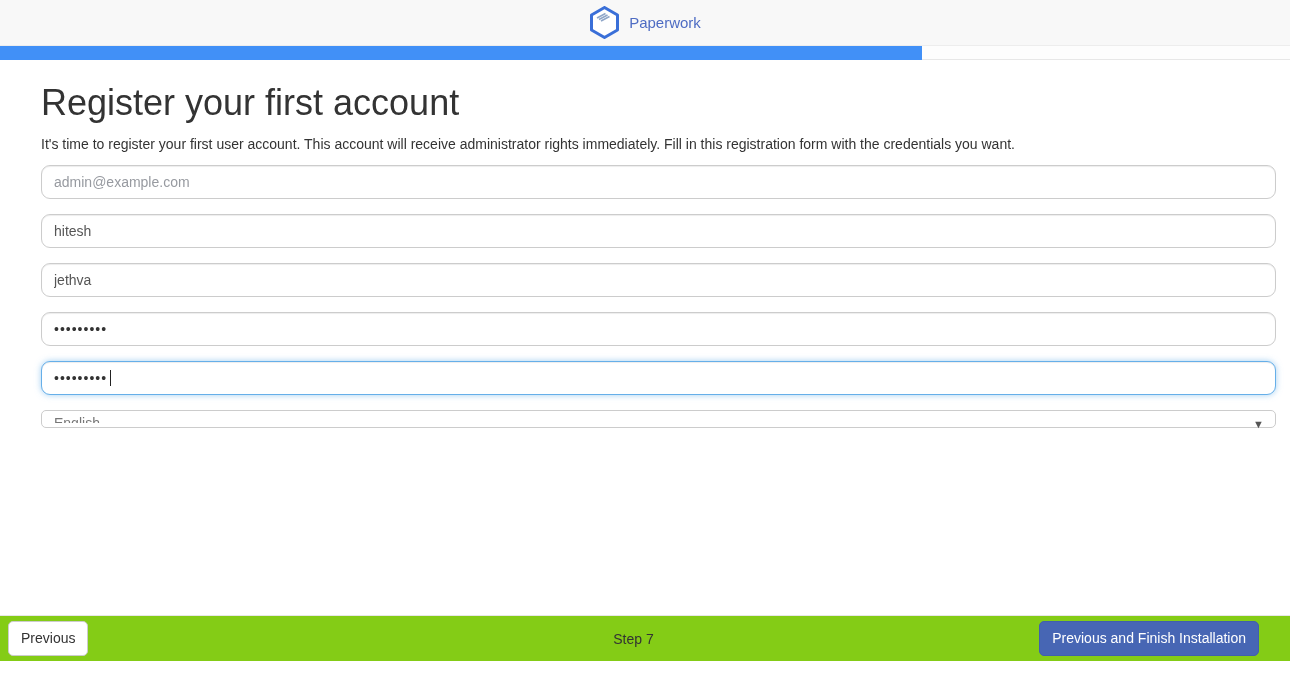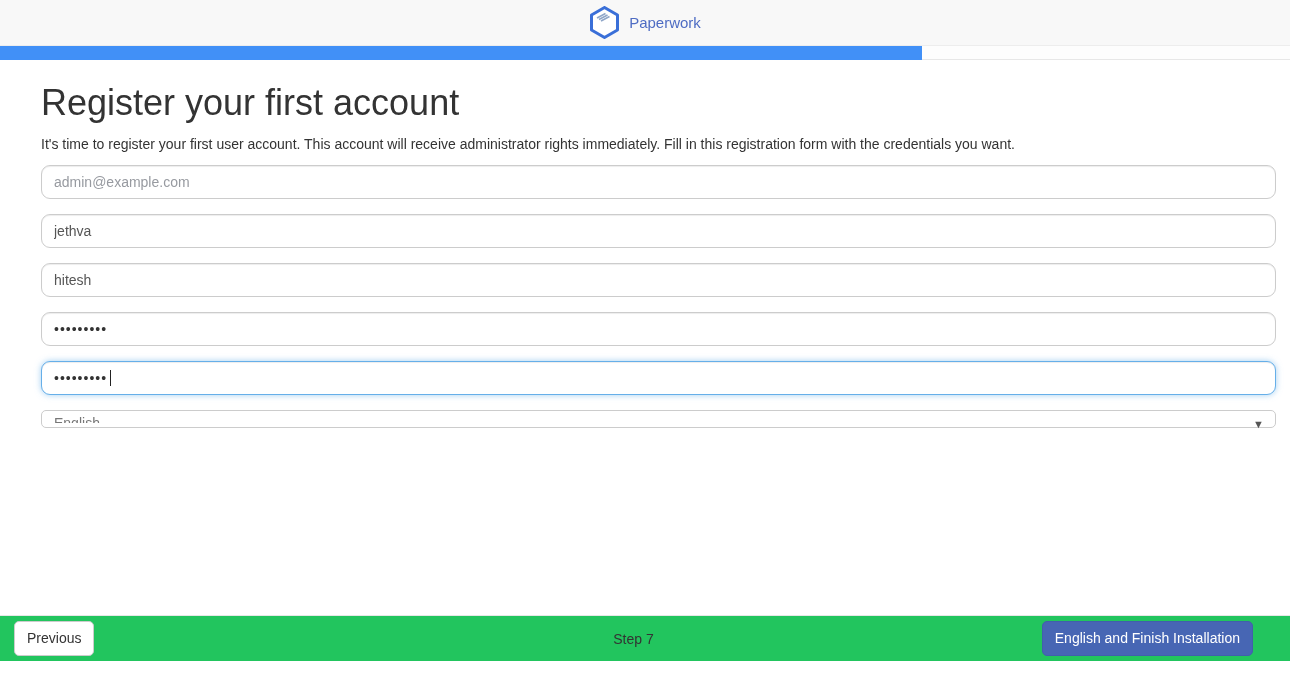--- a/index.html
+++ b/index.html
@@ -69,22 +69,22 @@
     appearance: none; -webkit-appearance: none; outline: none;
   }
   .select-arrow {
     position: absolute; right: 12px; top: 8px; font-size: 11px; color: #555;
     pointer-events: none;
   }
 
   
   .footer {
     position: absolute; left: 0; top: 615px; width: 1290px; height: 46px;
-    background: #22c55e; border-top: 1px solid #e7e7e7;
-    display: flex; align-items: center; padding: 0 14px;
+    background: #84cc16; border-top: 1px solid #e7e7e7;
+    display: flex; align-items: center; padding: 0 8px;
   }
   .footer-left  { flex: 1; display: flex; justify-content: flex-start; }
   .footer-mid   { flex: 1; display: flex; justify-content: center; }
   .footer-right { flex: 1; display: flex; justify-content: flex-end; padding-right: 23px; }
   .step-text { font-size: 14px; color: #333; }
   .btn {
     font-family: "Liberation Sans", "DejaVu Sans", sans-serif;
     font-size: 14px; padding: 7px 12px; border-radius: 5px; cursor: pointer;
     line-height: 1.35;
   }
@@ -113,23 +113,23 @@
   <div class="progress-track">
     <div class="progress-fill" style="width: 71.5%;"></div>
   </div>
 
   <div class="content">
     <h1 class="page-title">Register your first account</h1>
     <p class="page-subtitle">It's time to register your first user account. This account will receive administrator rights immediately. Fill in this registration form with the credentials you want.</p>
 
     <input type="email" class="text-input" placeholder="admin@example.com" style="">
 
+    <input type="text" class="text-input" value="hitesh" style="">
+
     <input type="text" class="text-input" value="jethva" style="">
-
-    <input type="text" class="text-input" value="hitesh" style="">
 
     <input type="text" class="text-input pw" value="•••••••••" style="">
 
     <div class="input-wrap">
       <input type="text" class="text-input pw focused" value="•••••••••" style="">
       <span class="text-caret"></span>
     </div>
 
     <div class="select-wrap">
       <select class="select-input">
@@ -140,17 +140,17 @@
   </div>
 
   <div class="footer">
     <div class="footer-left">
       <button class="btn btn-default">Previous</button>
     </div>
     <div class="footer-mid">
       <span class="step-text">Step 7</span>
     </div>
     <div class="footer-right">
-      <button class="btn btn-primary">English and Finish Installation</button>
+      <button class="btn btn-primary">Previous and Finish Installation</button>
     </div>
   </div>
 
 </div>
 
 </body></html>

